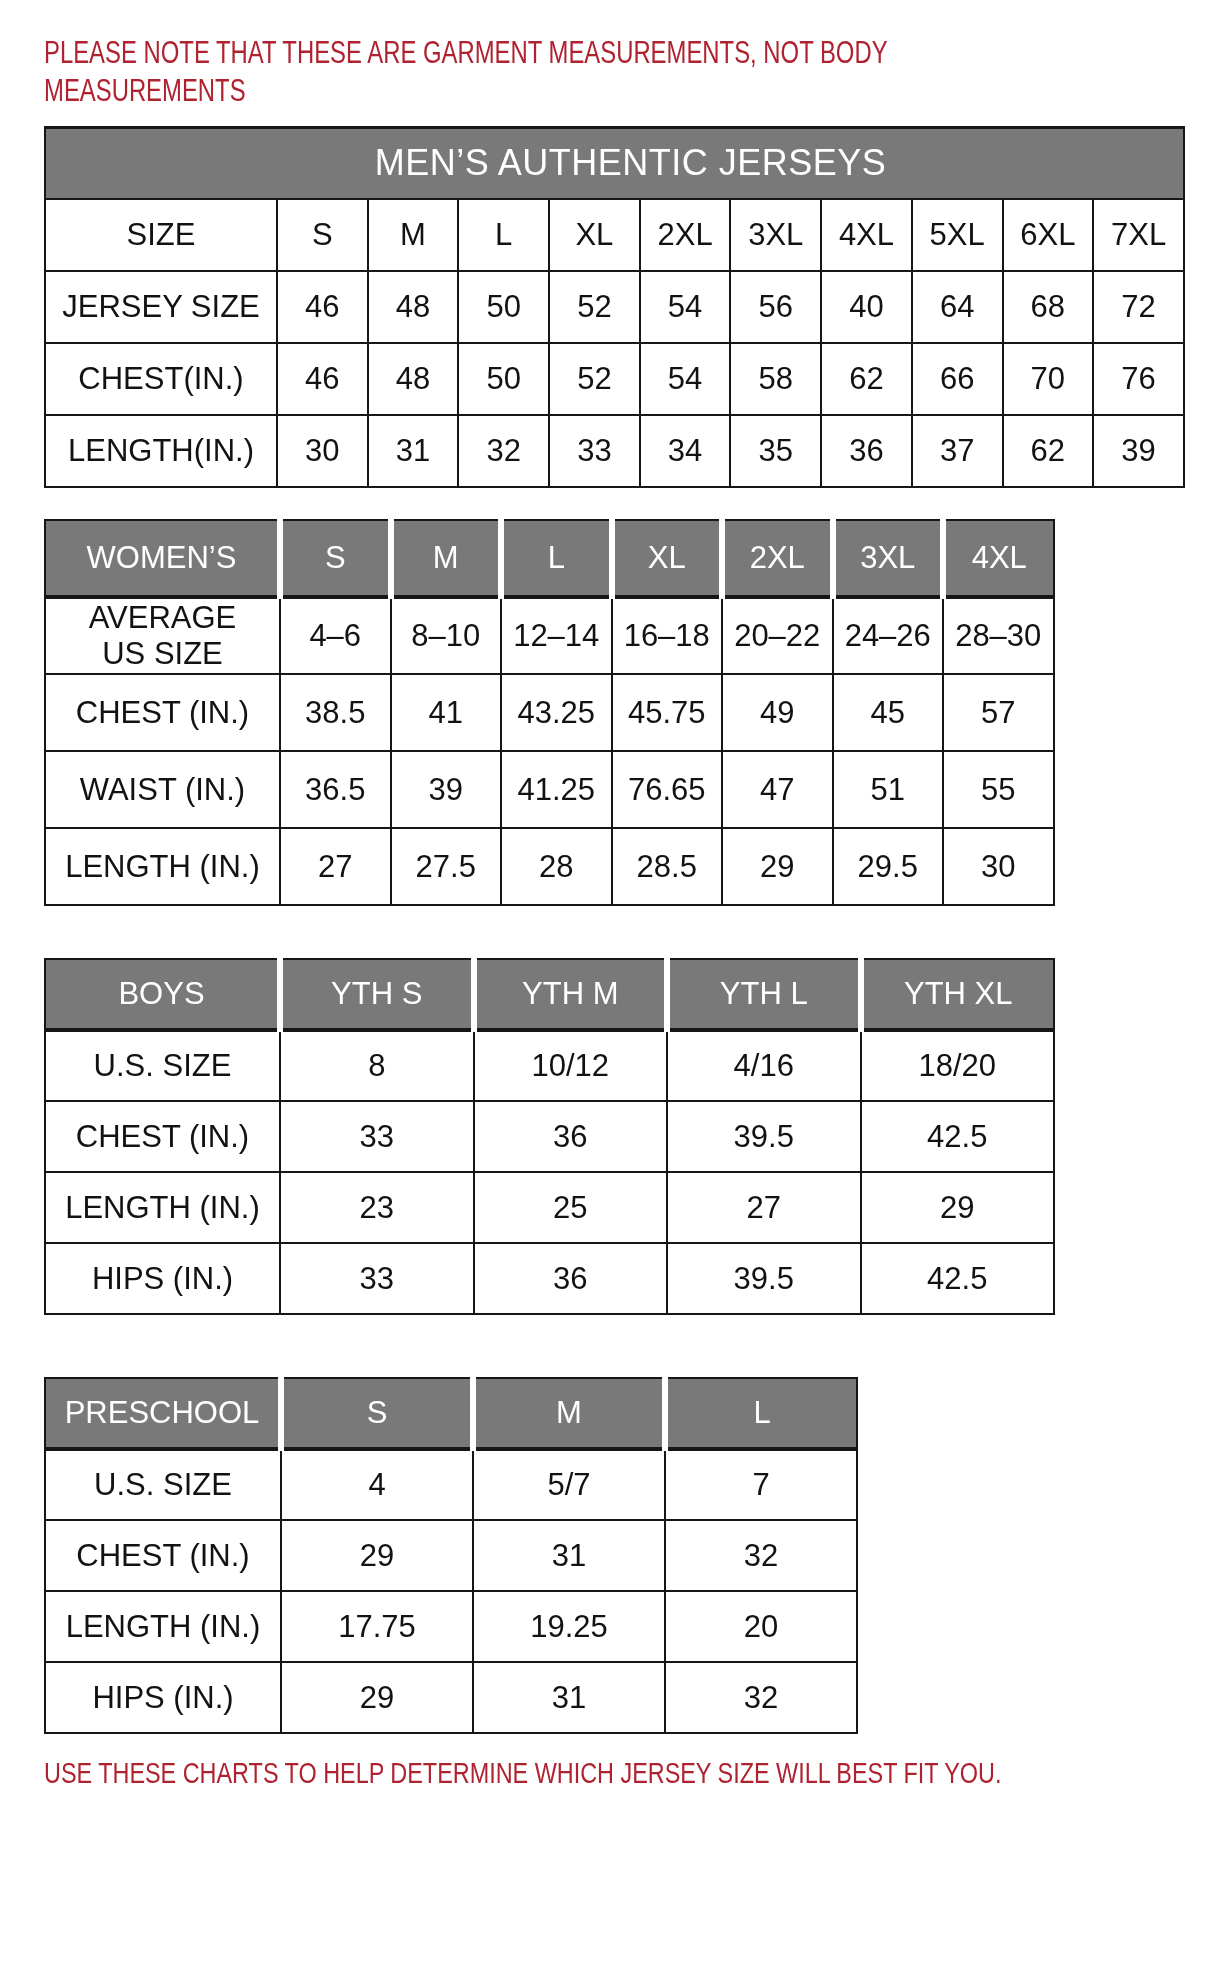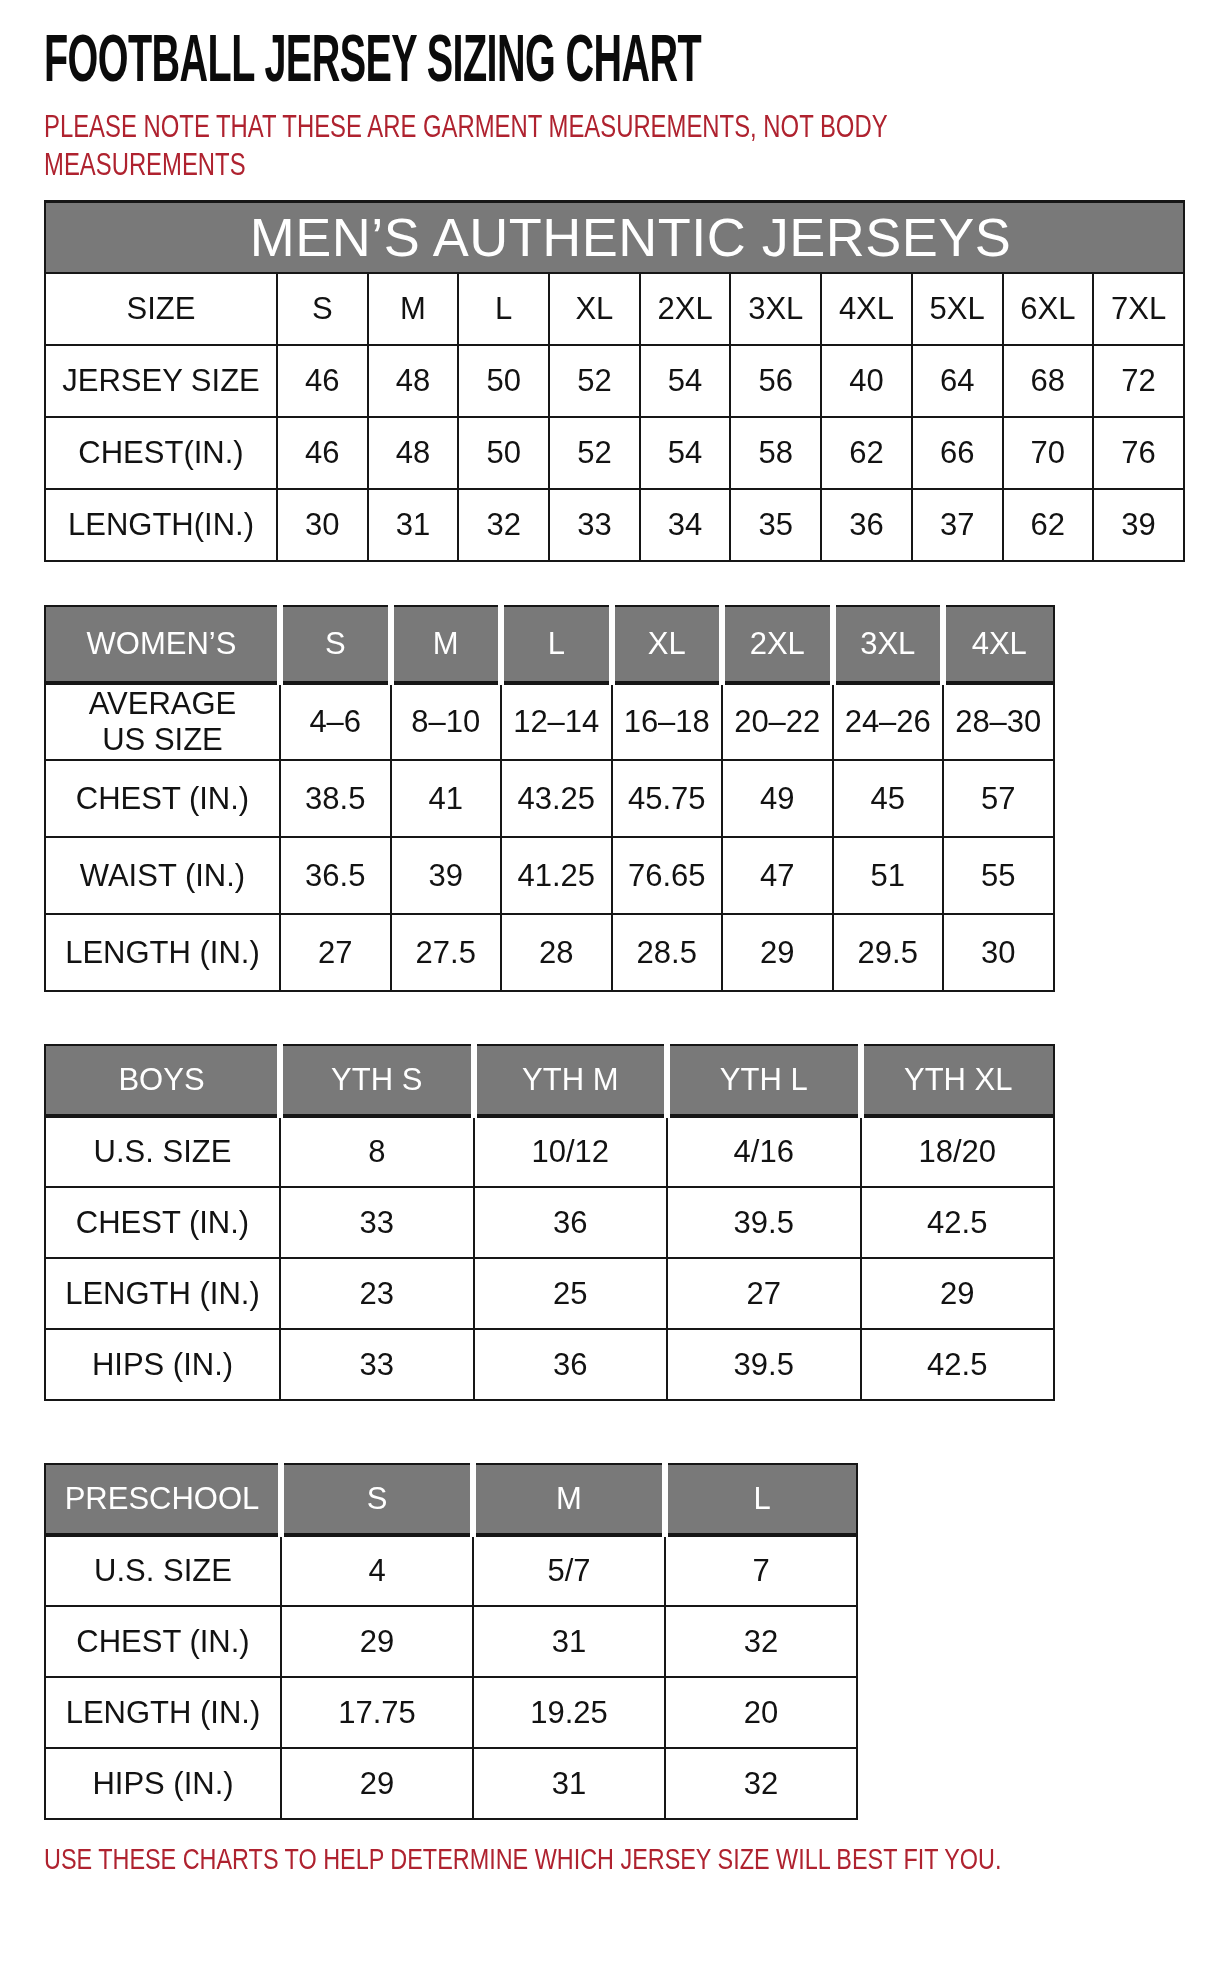--- a/index.html
+++ b/index.html
@@ -76,52 +76,51 @@
     color:var(--header_text);
     border-bottom:4px solid var(--ink);
   }
   tr.ghead td:not(:first-child){border-left:6px solid #ffffff;}
   tr.ghead td:not(:last-child){border-right:6px solid #ffffff;}
 
   
   td.bar{
     background:var(--header_gray);
     color:var(--header_text);
-    font-size:54px;
+    font-size:36px;
     height:91px;
     letter-spacing:0.5px;
     padding-left:36px;
   }
 
   .t-mens{width:1139px;margin-top:16px;border-top:3px solid var(--ink);}
   .t-mens col{width:90.7px;}
   .t-mens col.c-lab{width:232px;}
   .t-mens td{height:72px;}
 
-  .t-womens{width:1009px;margin-top:43px;}
+  .t-womens{width:1009px;margin-top:31px;}
   .t-womens col{width:110.5px;}
   .t-womens col.c-lab{width:235px;}
   .t-womens td{height:77px;}
 
   .t-boys{width:1009px;margin-top:52px;}
   .t-boys col{width:193.5px;}
   .t-boys col.c-lab{width:235px;}
   .t-boys td{height:71px;}
 
   .t-pre{width:812px;margin-top:62px;}
   .t-pre col{width:192px;}
   .t-pre col.c-lab{width:236px;}
   .t-pre td{height:71px;}
 </style>
 </head>
 <body>
 
 <div class="page">
 
-  <h1><span class="title-cond">FOOTBALL JERSEY SIZING CHART</span></h1>
 
   <p class="note">PLEASE NOTE THAT THESE ARE GARMENT MEASUREMENTS, NOT BODY MEASUREMENTS</p>
 
   <table class="t-mens">
     <colgroup>
       <col class="c-lab">
         <col>
         <col>
         <col>
         <col>

